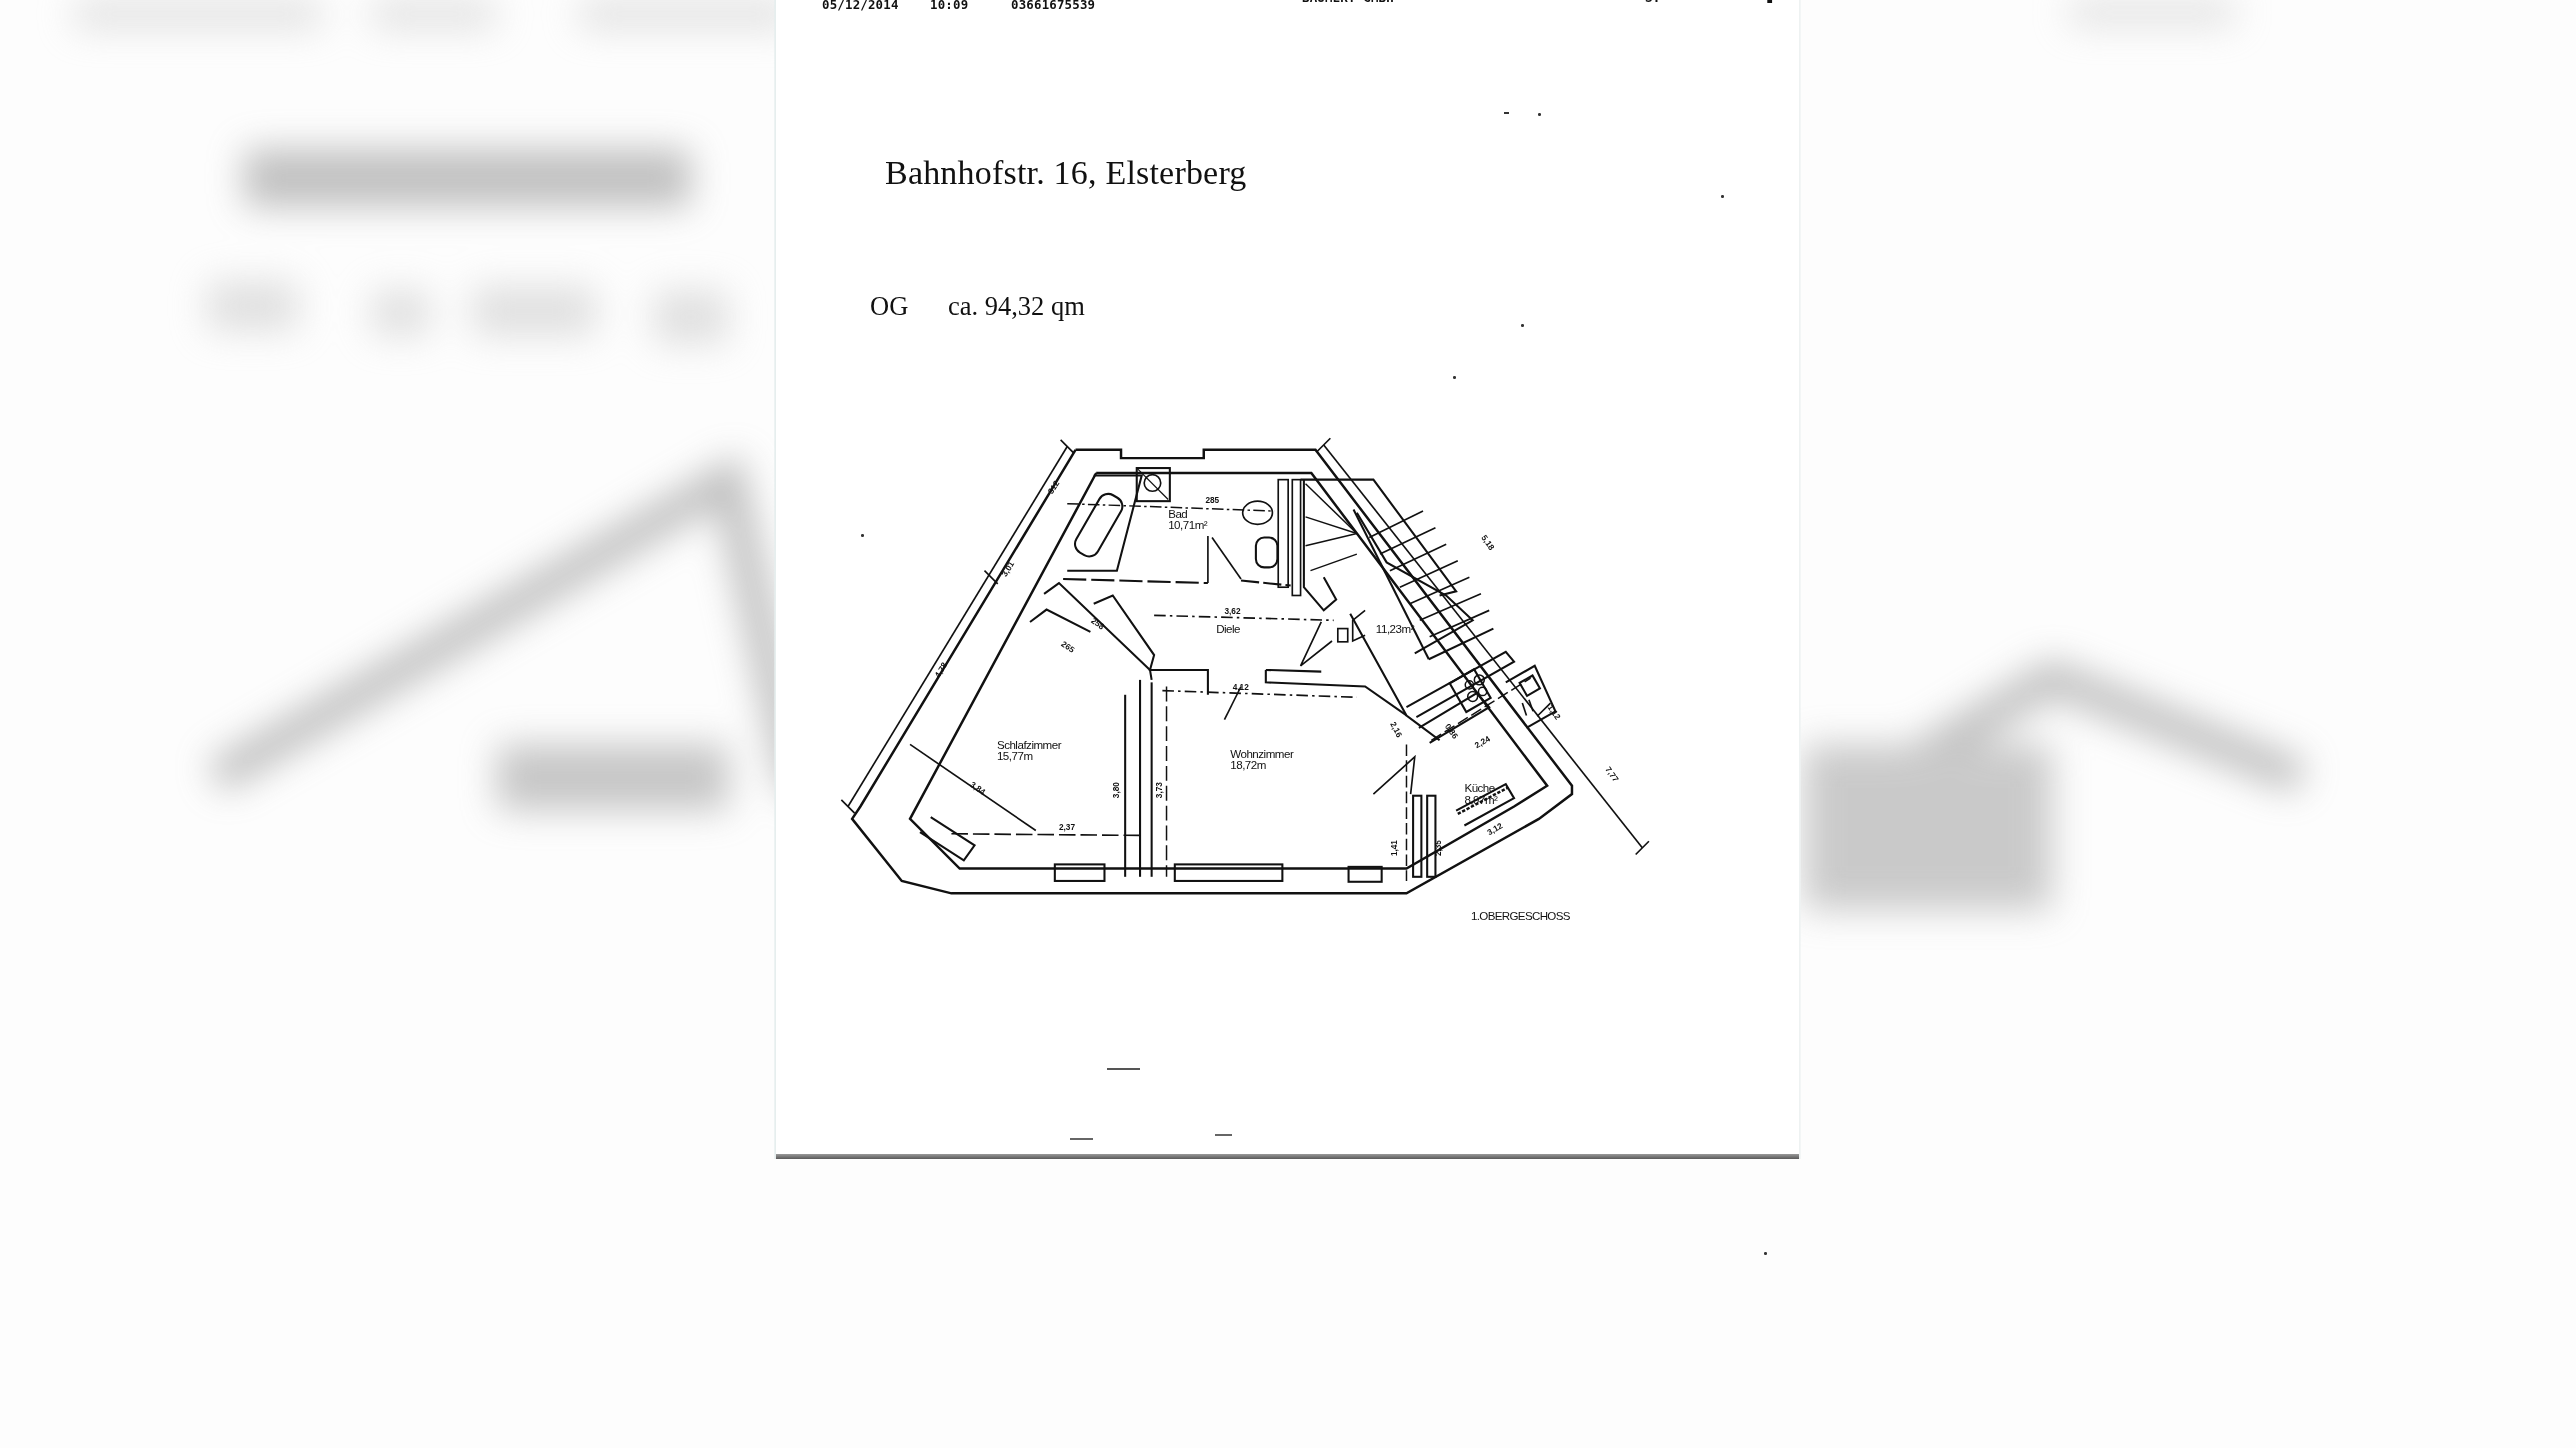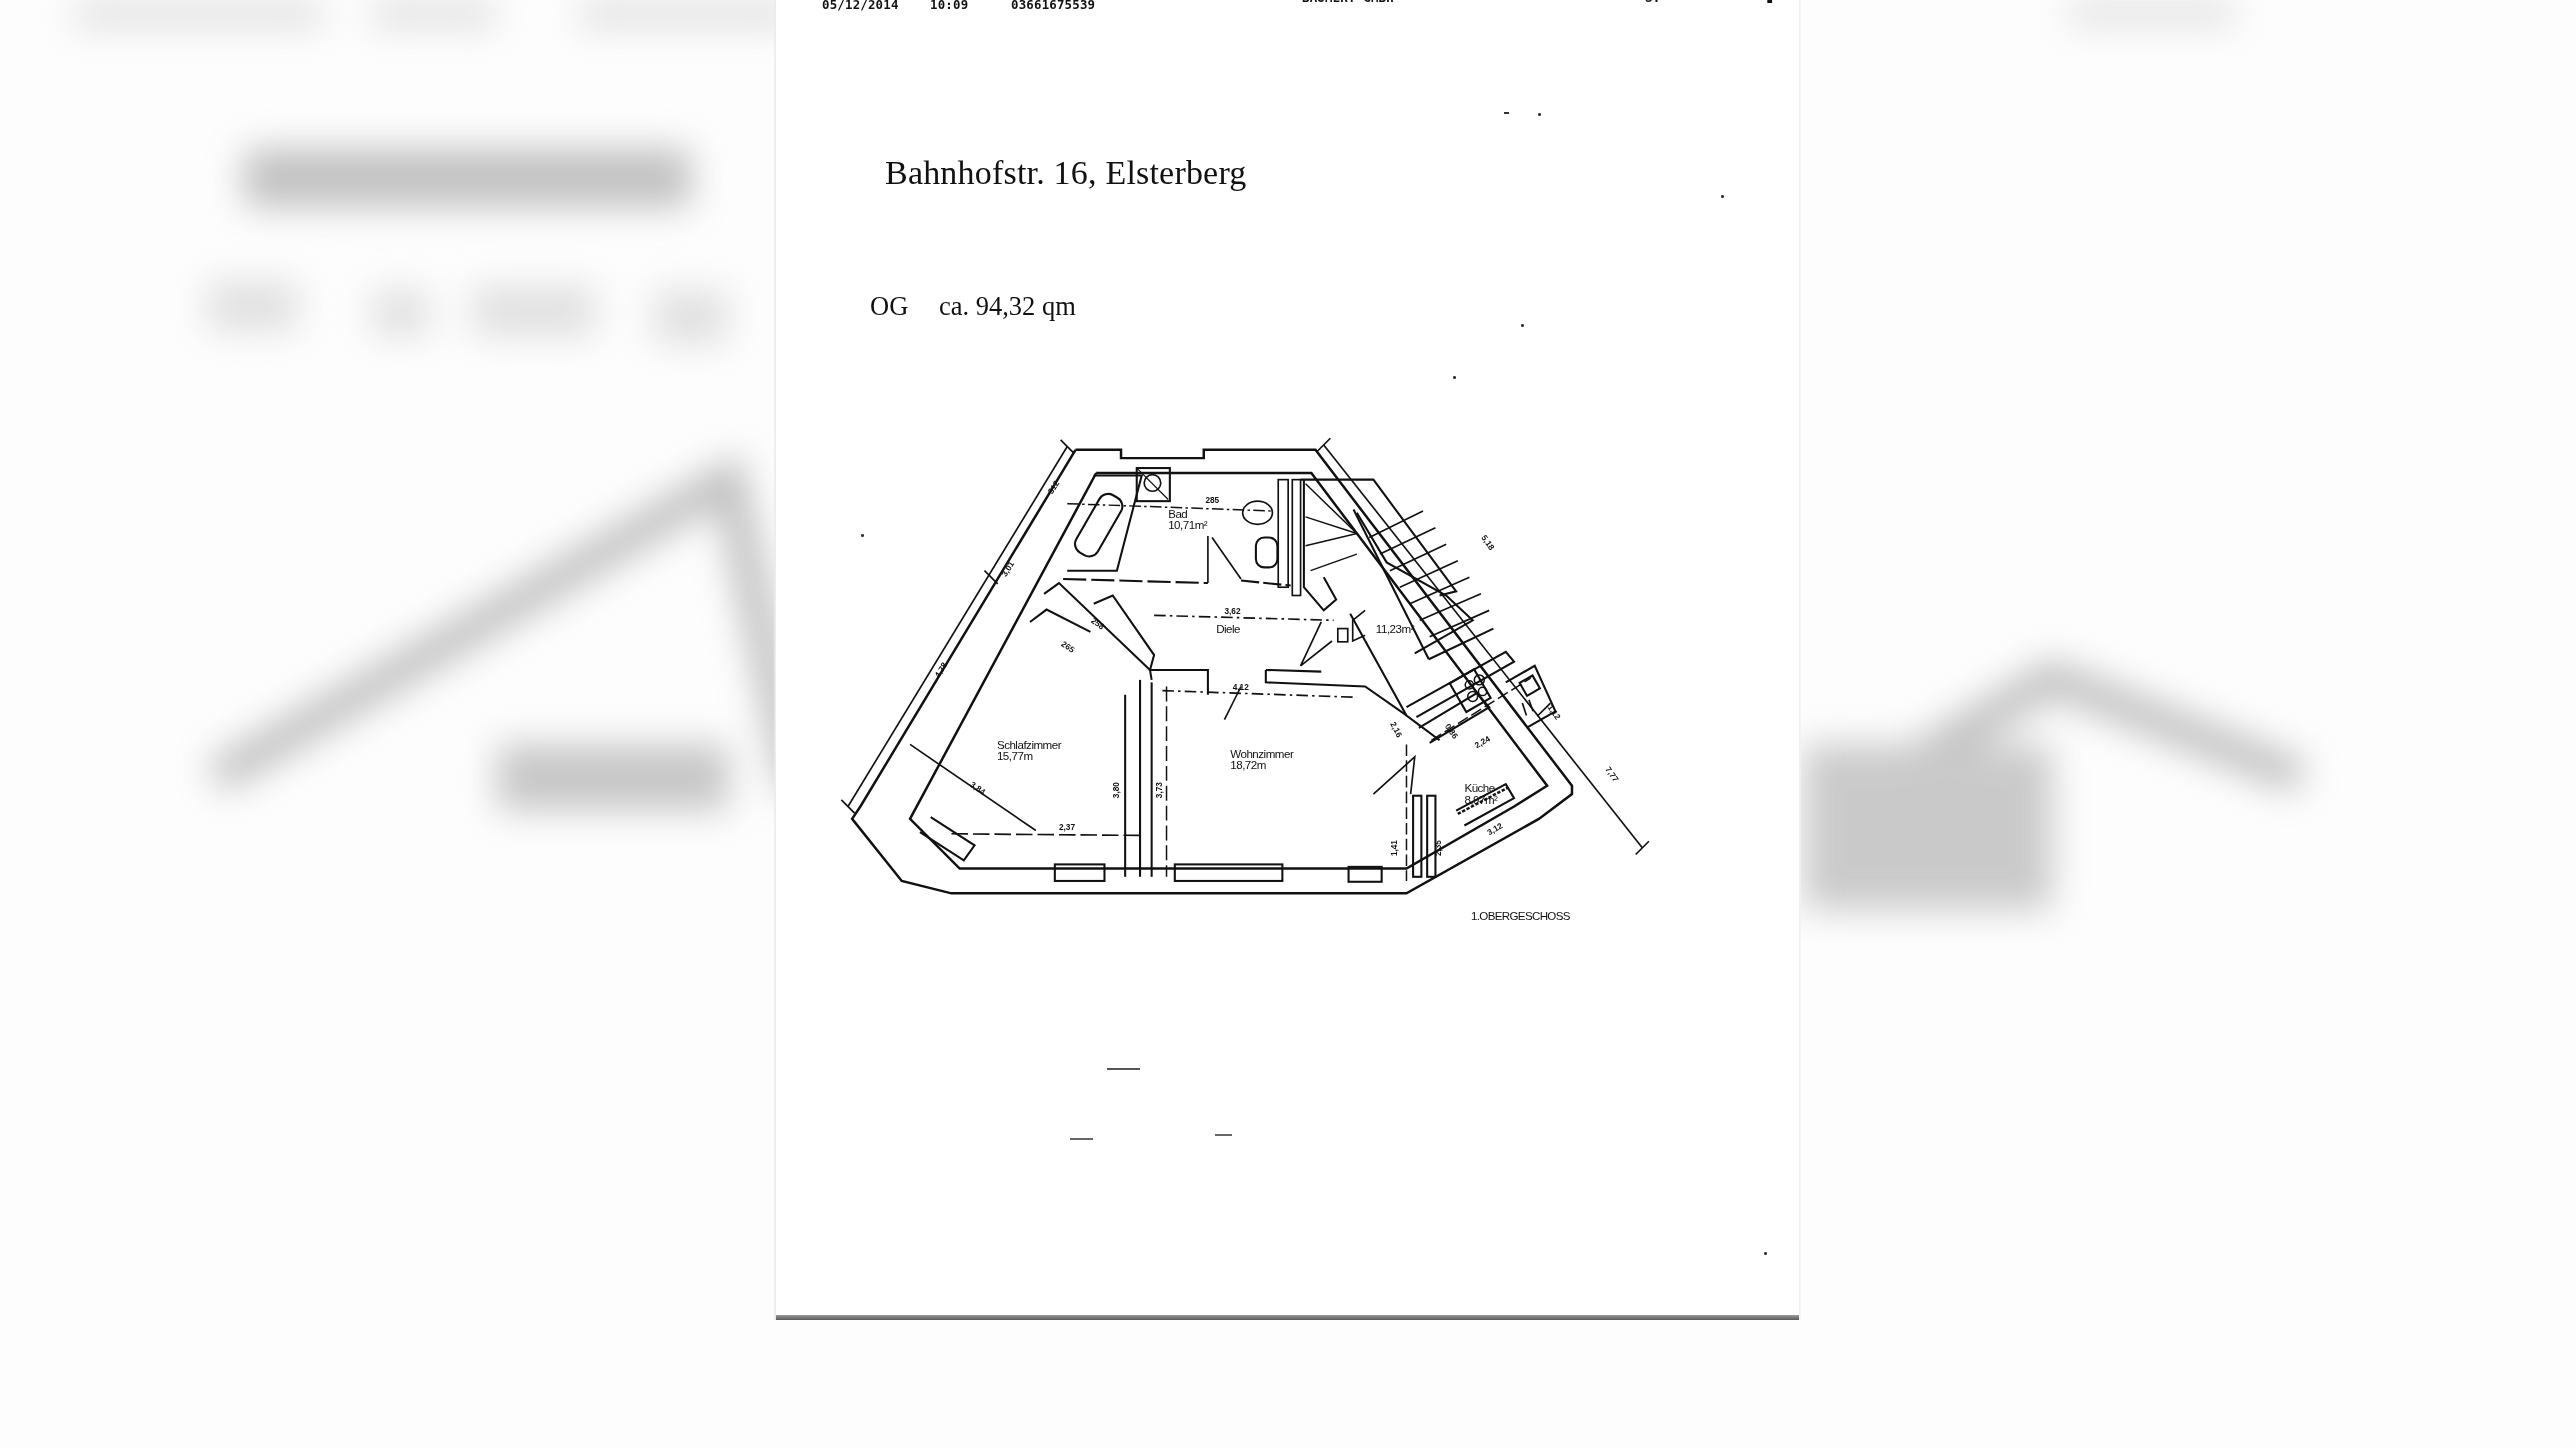--- a/index.html
+++ b/index.html
@@ -13,21 +13,21 @@
     position:absolute; inset:0; overflow:hidden;
     filter: blur(18px); opacity:0.55;
   }
   .bd-block { position:absolute; background:#8f8f8f; border-radius:5px; }
   .bd-light { background:#c8c8c8; }
   .bd-plan {
     position:absolute; left:149px; top:430px; width:2276px; height:579px;
   }
   
   .page {
-    position:absolute; left:776px; top:0; width:1023px; height:1320px;
+    position:absolute; left:776px; top:0; width:1023px; height:1159px;
     background:#ffffff;
     box-shadow: -1.7px 0 0 #e6eeee, 1.7px 0 0 #eef2f2;
   }
   .page-bottom-bar {
     position:absolute; left:0; bottom:0; width:100%; height:5px;
     background:linear-gradient(#9a9a9a,#5a5a5a);
   }
   .fax-header {
     position:absolute; top:-3.3px; left:46px; right:16.6px; height:21.5px;
     font-family:"DejaVu Sans Mono","Liberation Mono", monospace;
@@ -45,21 +45,21 @@
   .doc-title {
     position:absolute; left:109px; top:154px;
     font-family:"Liberation Serif", serif; font-weight:normal;
     font-size:34px; color:#111; letter-spacing:0.2px;
   }
   .doc-sub {
     position:absolute; left:94px; top:291px;
     font-family:"Liberation Serif", serif;
     font-size:26.5px; color:#111;
   }
-  .doc-sub .og { margin-right:24px; }
+  .doc-sub .og { margin-right:33px; }
 
   .plan {
     position:absolute; left:51px; top:430px; width:828px; height:513px;
   }
   .plan svg { width:100%; height:100%; overflow:visible; }
   .plan text {
     font-family:"Liberation Sans", sans-serif; fill:#111;
   }
   .room-label { font-size:14px; letter-spacing:-0.6px; }
   .dim-label { font-size:10px; font-weight:bold; }

